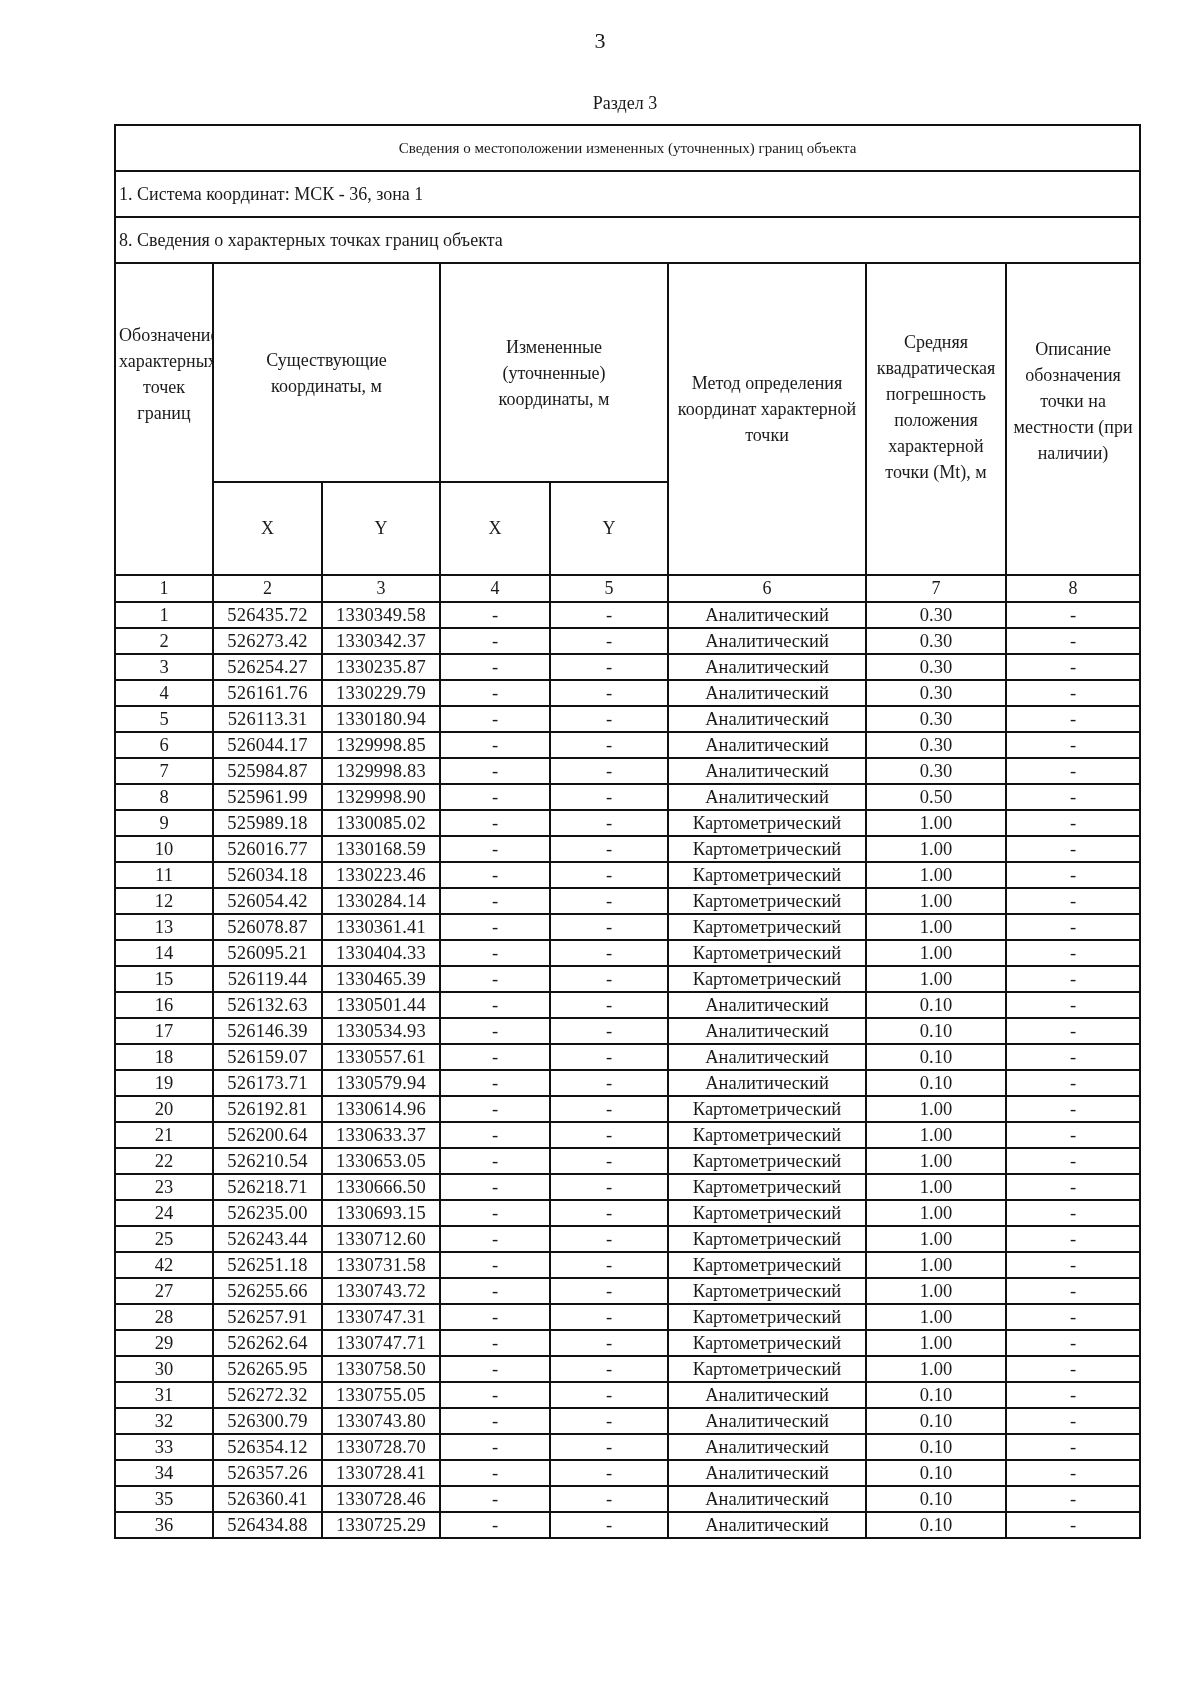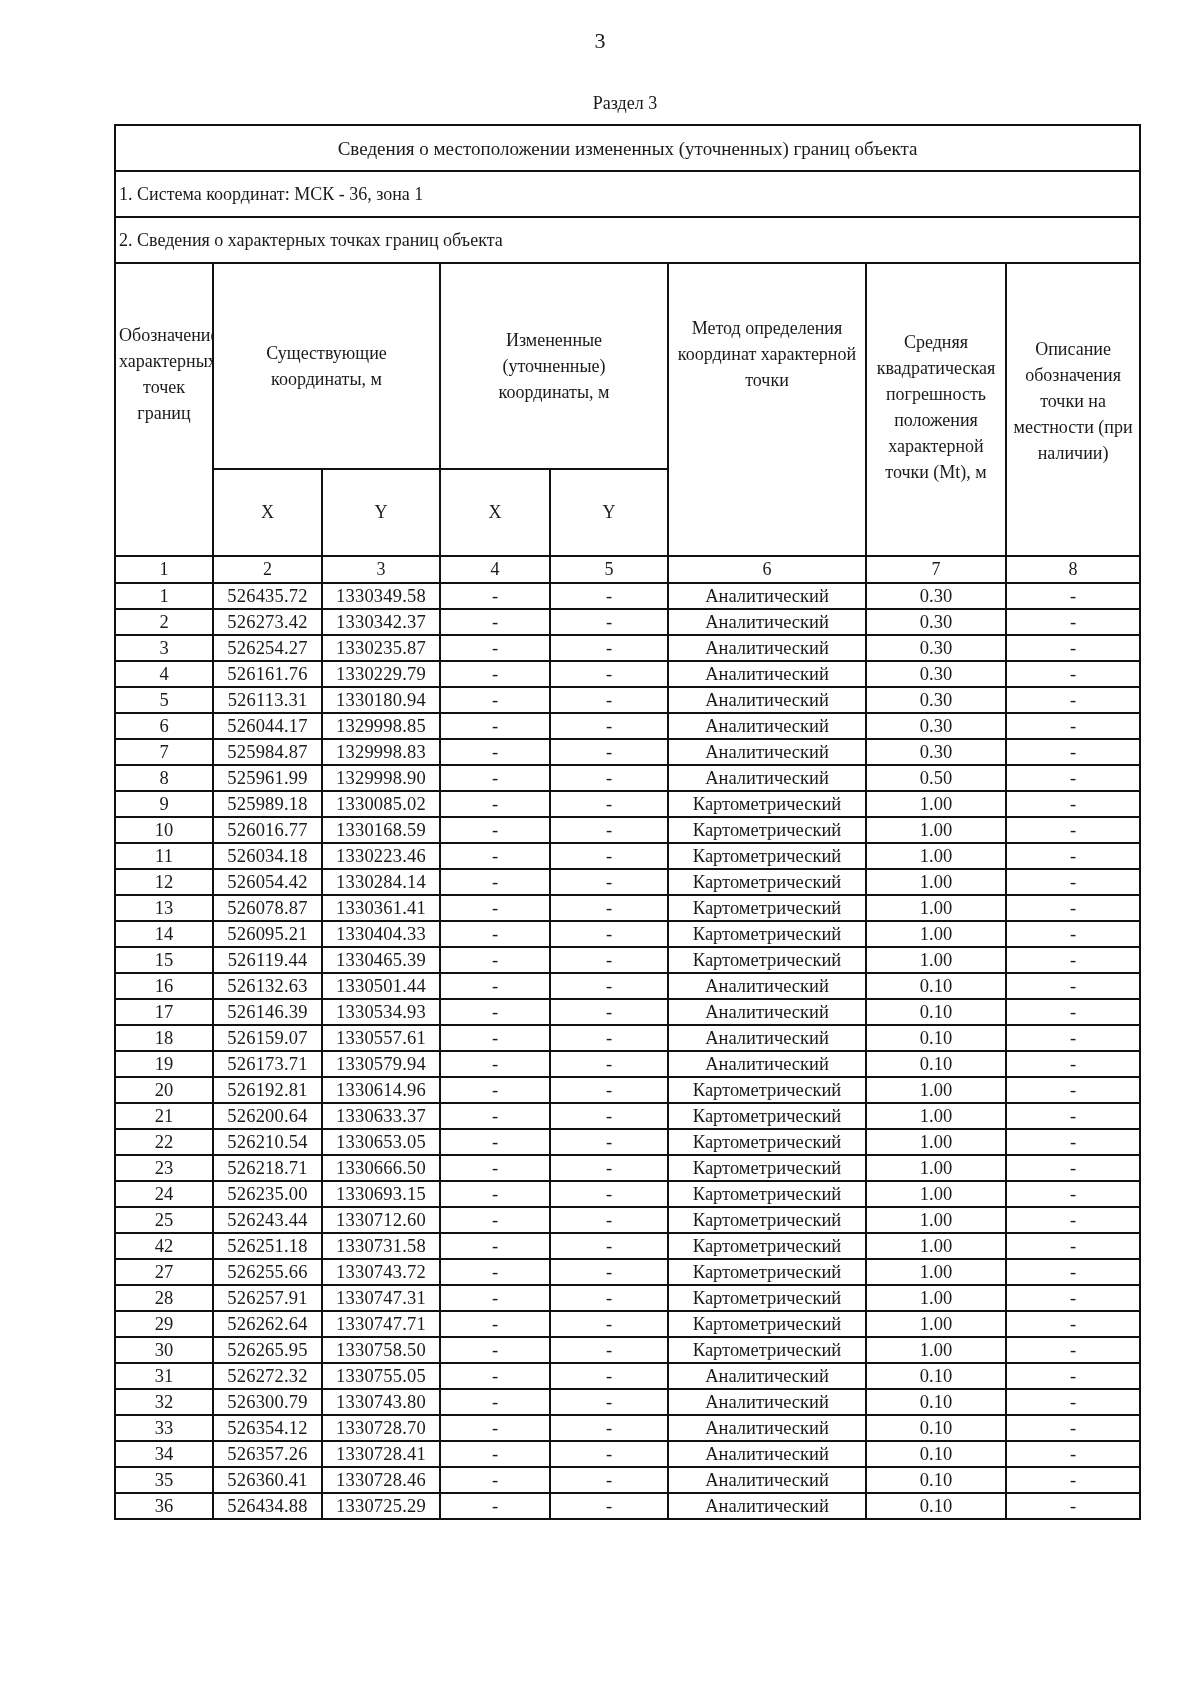--- a/index.html
+++ b/index.html
@@ -3,21 +3,21 @@
 <meta charset="utf-8">
 <style>
   html, body { margin: 0; padding: 0; background: #ffffff; }
   body { width: 1200px; height: 1697px; position: relative; overflow: hidden;
          font-family: "Liberation Serif", "DejaVu Serif", serif; color: #1a1a1a; }
   .page-num { position: absolute; top: 28px; left: 0; width: 1200px; text-align: center; font-size: 22px; }
   .section { position: absolute; top: 93px; left: 10px; width: 1200px; text-align: center; font-size: 18px; padding-left: 30px; box-sizing: border-box; }
   table.main { position: absolute; left: 114px; top: 124px; width: 1025px; border-collapse: collapse; table-layout: fixed; font-size: 18px; }
   table.main td { border: 2px solid #111; padding: 0 3px; text-align: center; vertical-align: middle; line-height: 27px; white-space: nowrap; overflow: hidden; }
   table.main td.left { text-align: left; }
-  tr.r-title td { height: 44px; font-size: 19px; }
+  tr.r-title td { height: 44px; font-size: 15px; }
   tr.r-info td { height: 44px; border-radius: 23px; }
   tr.h1 td { height: 204px; }
   tr.h2 td { height: 85px; }
   .hdr { white-space: normal !important; line-height: 26px !important; }
   tr.nums td { height: 25px; line-height: 25px; }
   tr.data td { height: 24px; line-height: 24px; font-size: 18.5px; }
   td.num { letter-spacing: 0.2px; }
 </style>
 </head>
 <body>
@@ -37,27 +37,27 @@
       <col style="width:134px">
   </colgroup>
   <tbody id="tbody">
     <tr class="r-title">
       <td colspan="8">Сведения о местоположении измененных (уточненных) границ объекта</td>
     </tr>
     <tr class="r-info">
       <td colspan="8" class="left">1. Система координат: МСК - 36, зона 1</td>
     </tr>
     <tr class="r-info">
-      <td colspan="8" class="left">2. Сведения о характерных точках границ объекта</td>
+      <td colspan="8" class="left">8. Сведения о характерных точках границ объекта</td>
     </tr>
     <tr class="h1">
       <td rowspan="2" class="hdr" style="vertical-align:top;padding-top:58px">Обозначение характерных точек границ</td>
       <td colspan="2" class="hdr" style="padding:0 19px">Существующие координаты, м</td>
       <td colspan="2" class="hdr" style="padding:0 24px">Измененные (уточненные) координаты, м</td>
-      <td rowspan="2" class="hdr" style="vertical-align:top;padding-top:51px">Метод определения координат характерной точки</td>
+      <td rowspan="2" class="hdr" style="vertical-align:top;padding-top:106px">Метод определения координат характерной точки</td>
       <td rowspan="2" class="hdr" style="vertical-align:top;padding-top:65px">Средняя квадратическая погрешность положения характерной точки (Mt), м</td>
       <td rowspan="2" class="hdr" style="vertical-align:top;padding-top:72px">Описание обозначения точки на местности (при наличии)</td>
     </tr>
     <tr class="h2">
       <td>X</td>
       <td>Y</td>
       <td>X</td>
       <td>Y</td>
     </tr>
     <tr class="nums">

